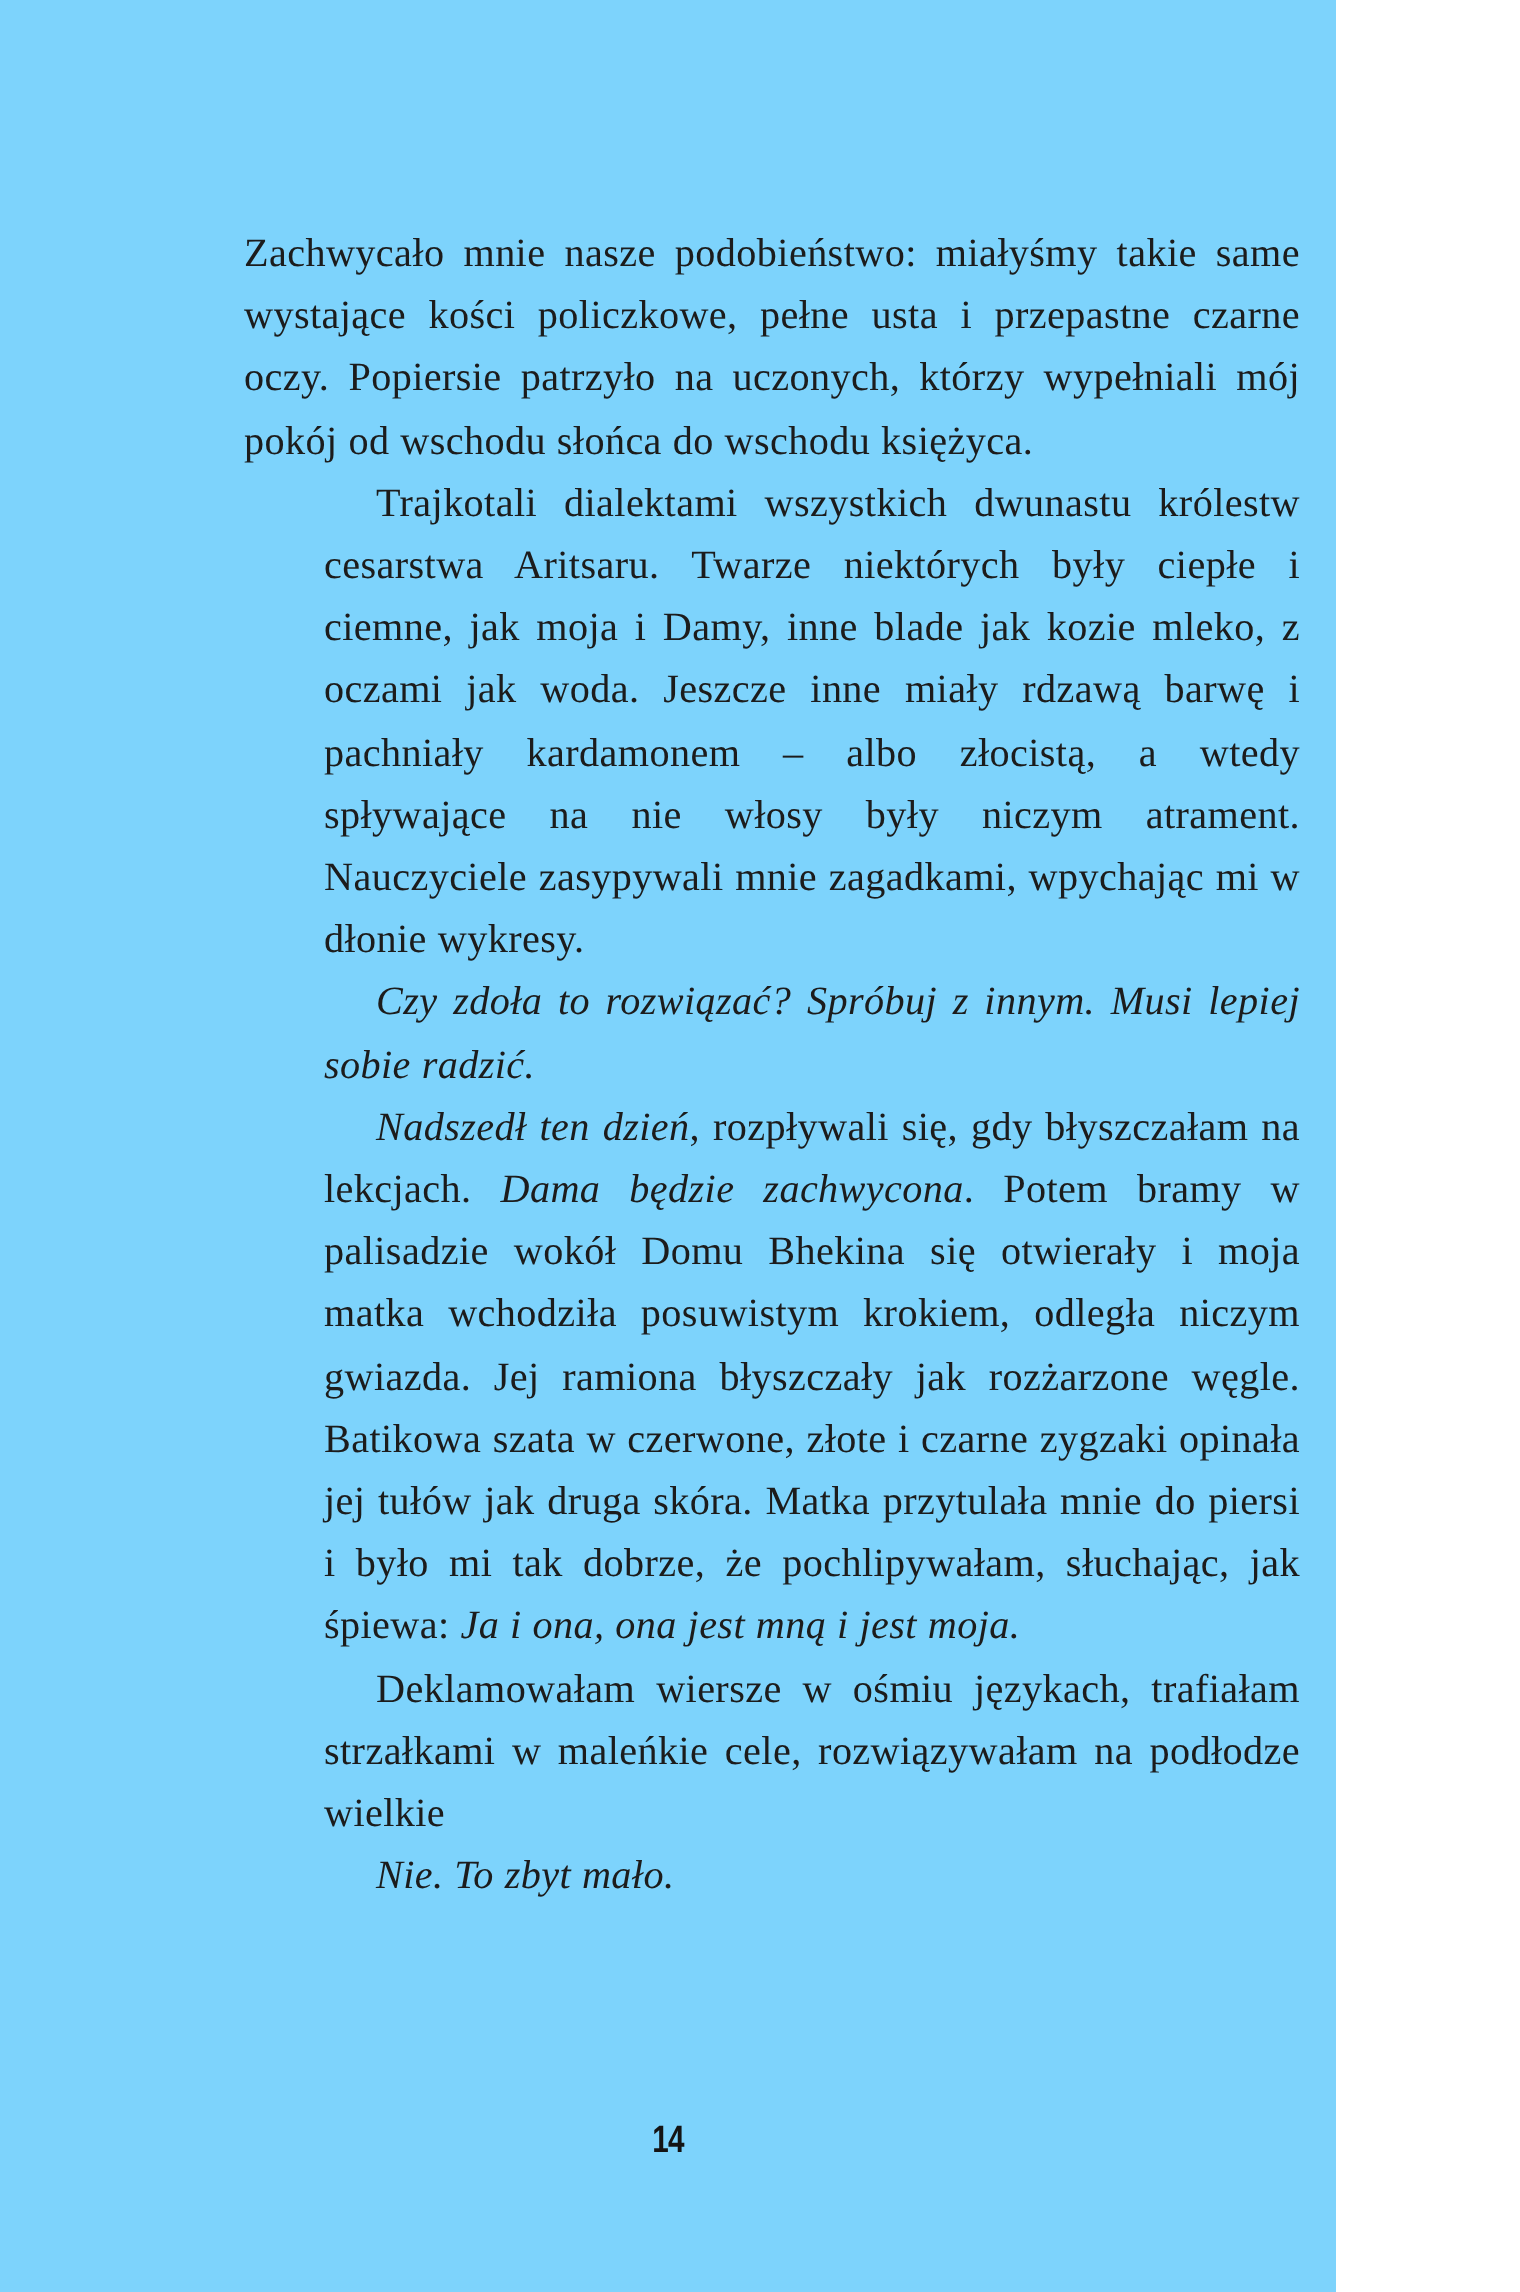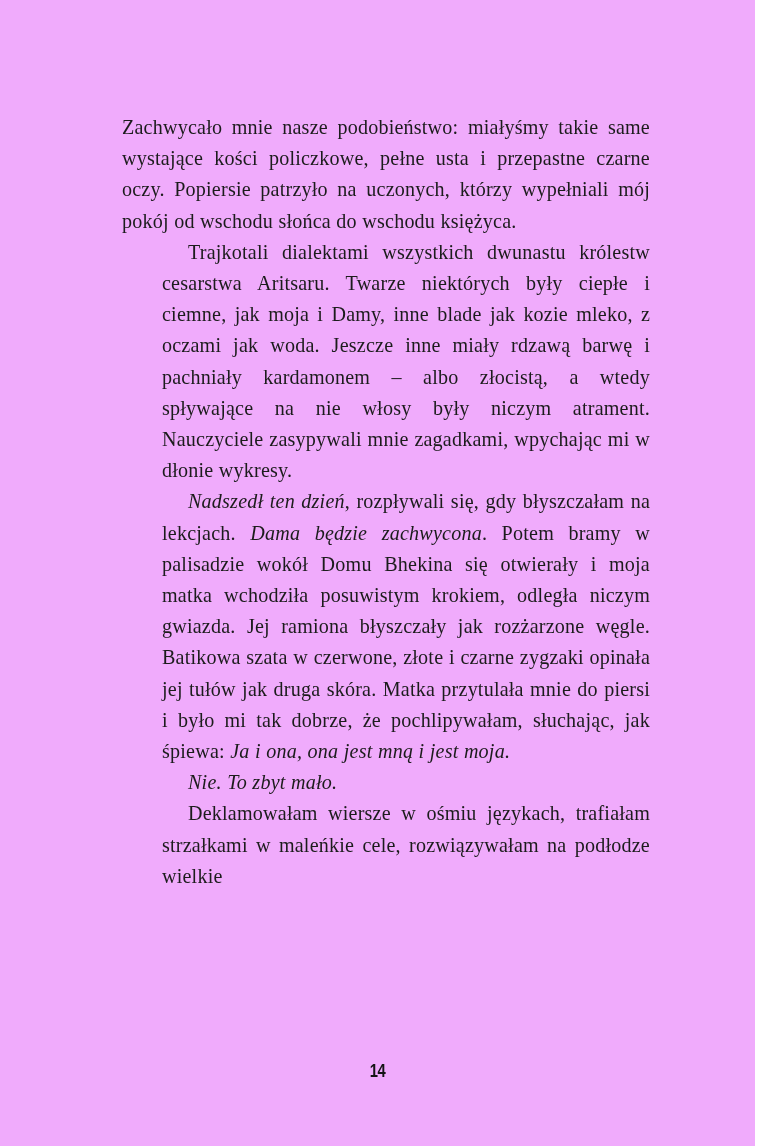--- a/index.html
+++ b/index.html
@@ -12,23 +12,23 @@
     height: 1146px;
     background: #ffffff;
     font-family: "Liberation Serif", "DejaVu Serif", serif;
     color: #1a1a1a;
     -webkit-font-smoothing: antialiased;
     overflow: hidden;
   }
 
   .page {
     position: relative;
-    width: 755px;
+    width: 668px;
     height: 1146px;
-    background: #f0abfc;
+    background: #7dd3fc;
     box-sizing: border-box;
   }
 
   .text-block {
     position: absolute;
     left: 122px;
     top: 112px;
     width: 528px;
   }
 
@@ -70,20 +70,21 @@
   }
 </style>
 </head>
 <body>
 
 <div class="page">
 
   <div class="text-block">
     <p class="para">Zachwycało mnie nasze podobieństwo: miałyśmy takie same wystające kości policzkowe, pełne usta i przepastne czarne oczy. Popiersie patrzyło na uczonych, którzy wypełniali mój pokój od wschodu słońca do wschodu księżyca.</p>
     <p class="para indent">Trajkotali dialektami wszystkich dwunastu królestw cesarstwa Aritsaru. Twarze niektórych były ciepłe i ciemne, jak moja i Damy, inne blade jak kozie mleko, z oczami jak woda. Jeszcze inne miały rdzawą barwę i pachniały kardamonem – albo złocistą, a wtedy spływające na nie włosy były niczym atrament. Nauczyciele zasypywali mnie zagadkami, wpychając mi w dłonie wykresy.</p>
+    <p class="para indent"><em class="it">Czy zdoła to rozwiązać? Spróbuj z innym. Musi lepiej sobie radzić.</em></p>
     <p class="para indent"><em class="it">Nadszedł ten dzień</em>, rozpływali się, gdy błyszczałam na lekcjach. <em class="it">Dama będzie zachwycona</em>. Potem bramy w palisadzie wokół Domu Bhekina się otwierały i moja matka wchodziła posuwistym krokiem, odległa niczym gwiazda. Jej ramiona błyszczały jak rozżarzone węgle. Batikowa szata w czerwone, złote i czarne zygzaki opinała jej tułów jak druga skóra. Matka przytulała mnie do piersi i było mi tak dobrze, że pochlipywałam, słuchając, jak śpiewa: <em class="it">Ja i ona, ona jest mną i jest moja.</em></p>
+    <p class="para indent">Deklamowałam wiersze w ośmiu językach, trafiałam strzałkami w maleńkie cele, rozwiązywałam na podłodze wielkie</p>
     <p class="para indent"><em class="it">Nie. To zbyt mało.</em></p>
-    <p class="para indent">Deklamowałam wiersze w ośmiu językach, trafiałam strzałkami w maleńkie cele, rozwiązywałam na podłodze wielkie</p>
   </div>
 
   <div class="folio">14</div>
 
 </div>
 
 </body></html>

